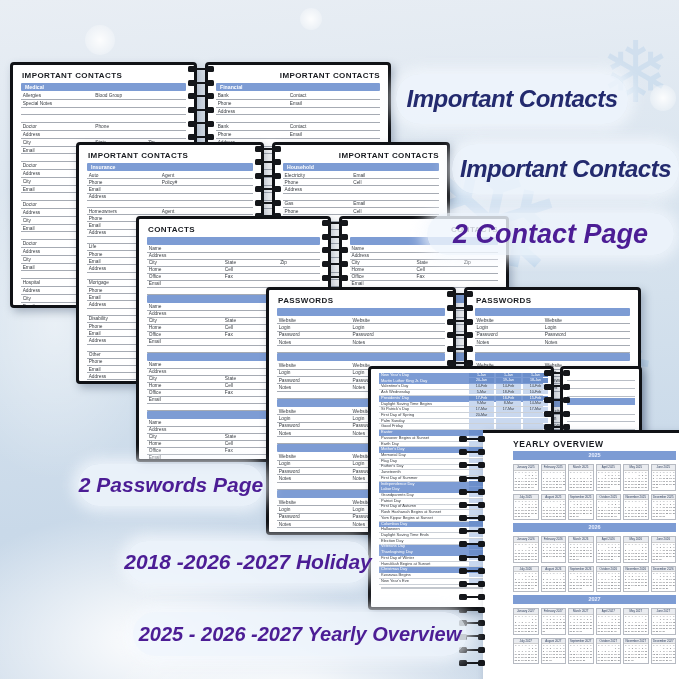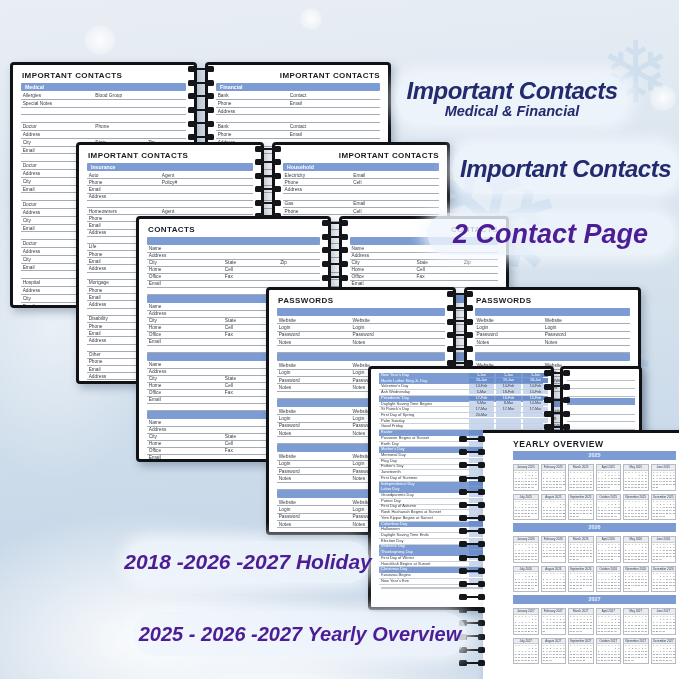--- a/index.html
+++ b/index.html
@@ -2850,27 +2850,29 @@
       <div class="coil"></div>
       <div class="coil"></div>
       <div class="coil"></div>
       <div class="coil"></div>
       <div class="coil"></div>
       <div class="coil"></div>
     </div>
 
   <div class="bubble" id="lb1">
     <div class="bl1">Important Contacts</div>
-    <div class="bl2">Medical &amp; Financial</div>
   </div>
   <div class="bubble" id="lb2">
     <div class="bl1">Important Contacts</div>
   </div>
   <div class="bubble" id="lb3">
     <div class="bsingle">2 Contact Page</div>
+  </div>
+  <div class="bubble" id="lb4">
+    <div class="bsingle">2 Passwords Page</div>
   </div>
   <div class="bubble" id="lb5">
     <div class="bsingle">2018 -2026 -2027 Holiday</div>
   </div>
   <div class="bubble" id="lb6">
     <div class="bsingle">2025 - 2026 -2027 Yearly Overview</div>
   </div>
 
 </div>
 

